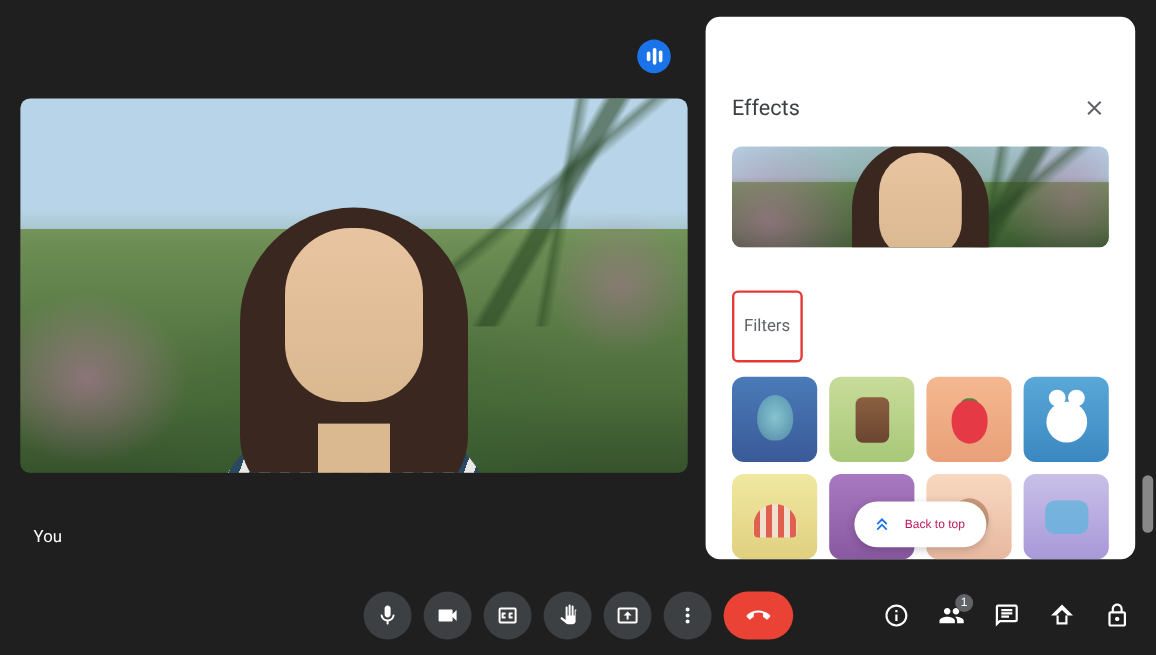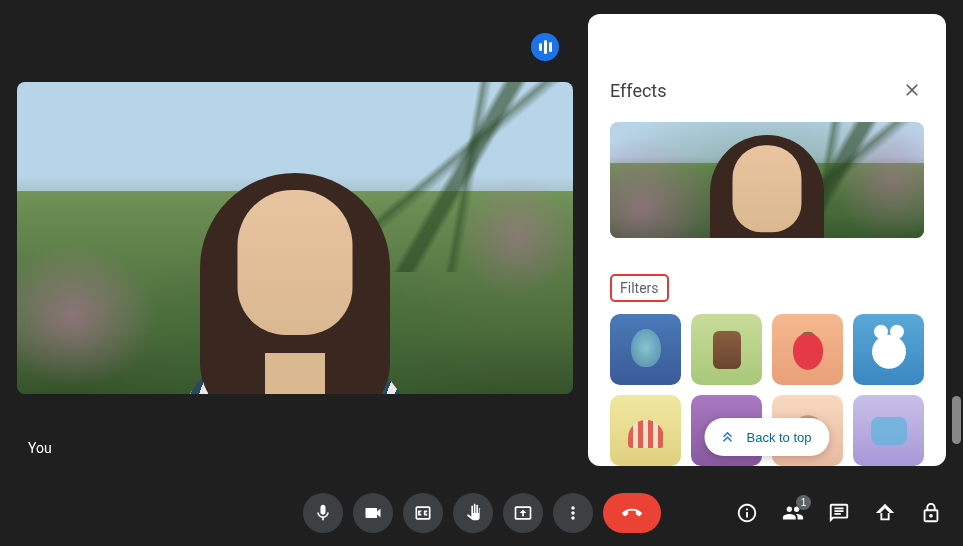--- a/index.html
+++ b/index.html
@@ -172,21 +172,21 @@
     .effects-preview .video-palm,
     .effects-preview .video-person {
       transform-origin: center;
     }
     .effects-preview .video-person { transform: translate(-50%, -50%) scale(0.6); }
     .filters-label {
       margin: 18px 22px 12px 22px;
       display: inline-block;
       border: 2px solid #e53935;
       border-radius: 5px;
-      padding: 4px 8px;
+      padding: 20px 8px;
       color: #5f6368;
       font-size: 14px;
       width: fit-content;
     }
     .filters-grid {
       padding: 0 22px;
       display: grid;
       grid-template-columns: repeat(4, 1fr);
       gap: 10px;
       position: relative;
@@ -220,22 +220,22 @@
       transform: translateX(-50%);
       background: white;
       border-radius: 24px;
       padding: 10px 18px 10px 14px;
       box-shadow: 0 2px 8px rgba(0,0,0,0.2);
       display: flex;
       align-items: center;
       gap: 10px;
       cursor: pointer;
       border: none;
-      font-size: 13px;
-      color: #0369a1;
+      font-size: 10px;
+      color: #be185d;
       font-weight: 500;
       z-index: 10;
     }
     .back-to-top svg { width: 18px; height: 18px; }
     .scrollbar-thumb {
       position: absolute;
       right: 2px;
       top: 396px;
       width: 9px;
       height: 48px;

